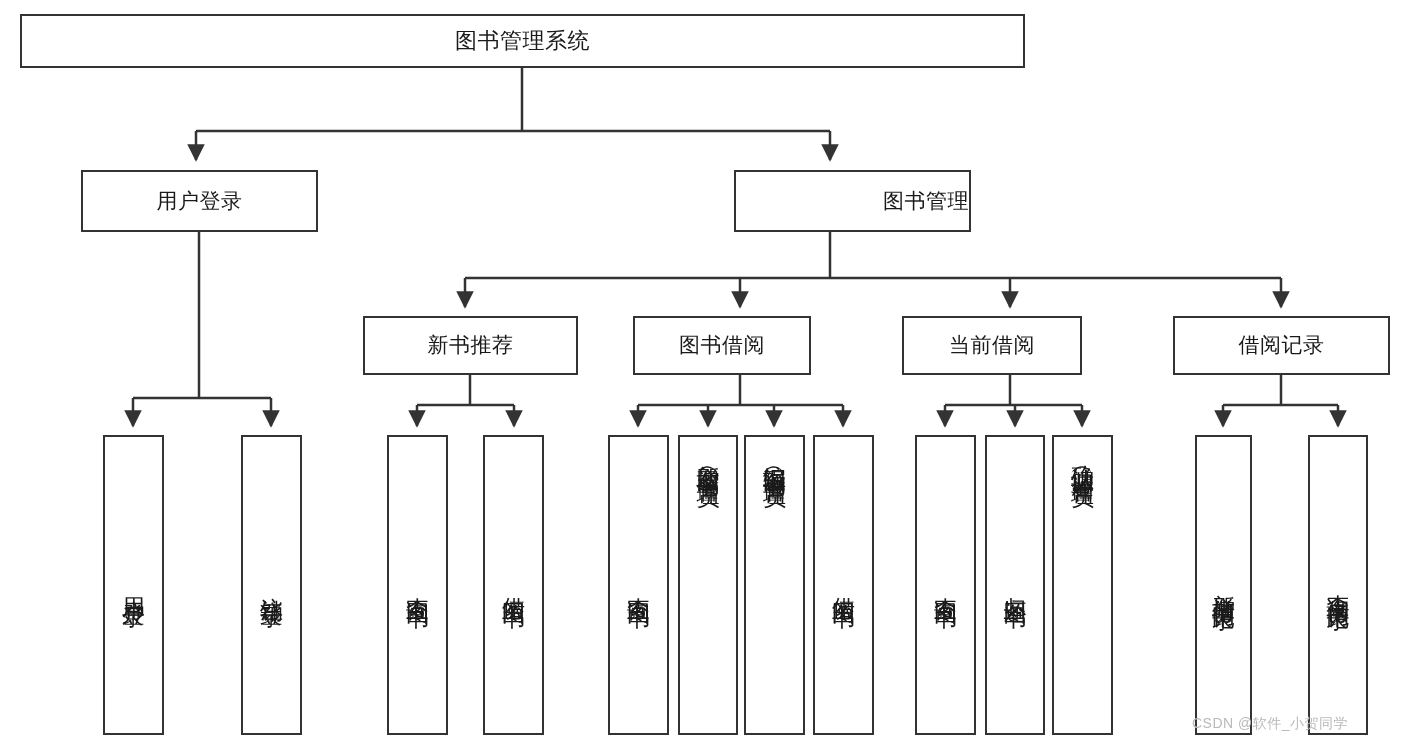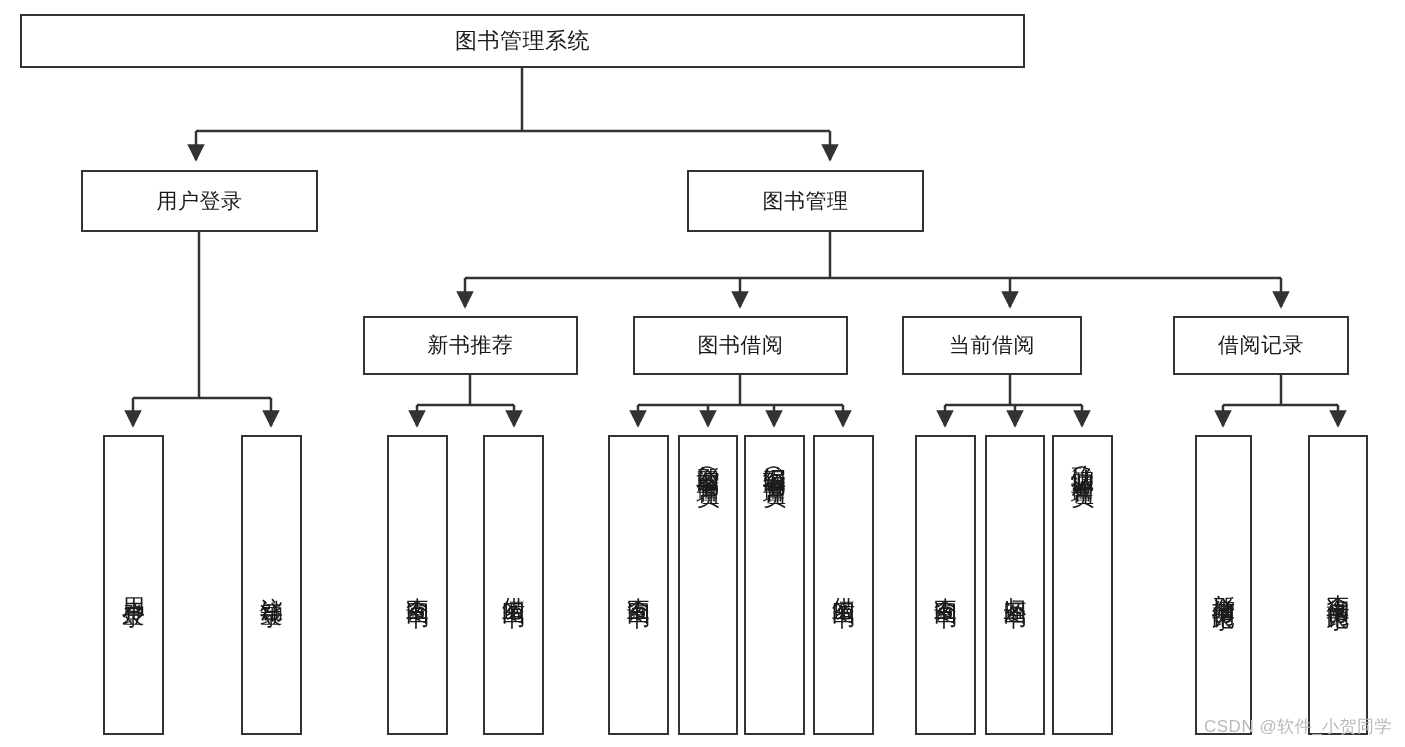--- a/index.html
+++ b/index.html
@@ -56,26 +56,25 @@
     writing-mode: vertical-rl;
     text-orientation: upright;
     font-size: 23px;
     letter-spacing: 3px;
     line-height: 1;
   }
   .watermark {
     position: absolute;
     left: 1192px;
     top: 715px;
-    font-size: 17px;
+    font-size: 14px;
     color: #b9b9b9;
     white-space: nowrap;
     letter-spacing: 0.5px;
     font-family: "Liberation Sans", "DejaVu Sans", sans-serif;
-    margin-left: 12px;
   }
 </style>
 </head>
 <body>
 
 <div id="canvas">
 
   <svg class="connectors" viewBox="0 0 1405 747" xmlns="http://www.w3.org/2000/svg">
     <defs>
       <marker id="arrow" viewBox="0 0 10 10" refX="9" refY="5" markerWidth="7" markerHeight="7" orient="auto-start-reverse">
@@ -126,34 +125,34 @@
     </g>
   </svg>
 
   <div class="node h root" style="left:20px; top:14px; width:1005px; height:54px;align-items:center;">
     <span class="label">图书管理系统</span>
   </div>
 
   <div class="node h" style="left:81px; top:170px; width:237px; height:62px;">
     <span class="label">用户登录</span>
   </div>
-  <div class="node h" style="left:687px; top:170px; width:237px; height:62px;">
+  <div class="node h" style="left:734px; top:170px; width:237px; height:62px;justify-content:flex-end;">
     <span class="label">图书管理</span>
   </div>
 
   <div class="node h" style="left:363px; top:316px; width:215px; height:59px;justify-content:center;">
     <span class="label">新书推荐</span>
   </div>
-  <div class="node h" style="left:633px; top:316px; width:215px; height:59px;">
+  <div class="node h" style="left:633px; top:316px; width:178px; height:59px;">
     <span class="label">图书借阅</span>
   </div>
   <div class="node h" style="left:902px; top:316px; width:180px; height:59px;">
     <span class="label">当前借阅</span>
   </div>
-  <div class="node h" style="left:1173px; top:316px; width:176px; height:59px;">
+  <div class="node h" style="left:1173px; top:316px; width:217px; height:59px;">
     <span class="label">借阅记录</span>
   </div>
 
   <div class="node v" style="left:103px; top:435px; width:61px; height:300px; align-items:center;">
     <span class="label">用户登录</span>
   </div>
   <div class="node v" style="left:241px; top:435px; width:61px; height:300px; align-items:center;">
     <span class="label">注销登录</span>
   </div>
 

